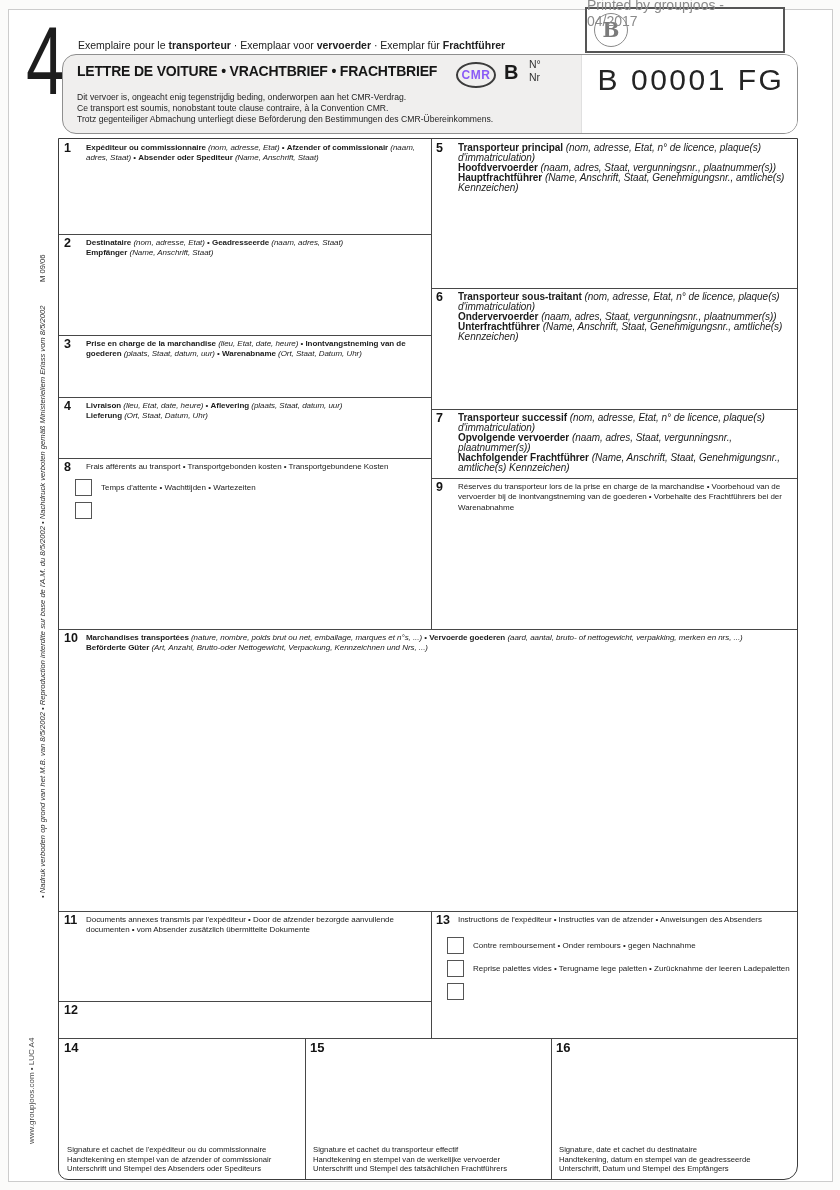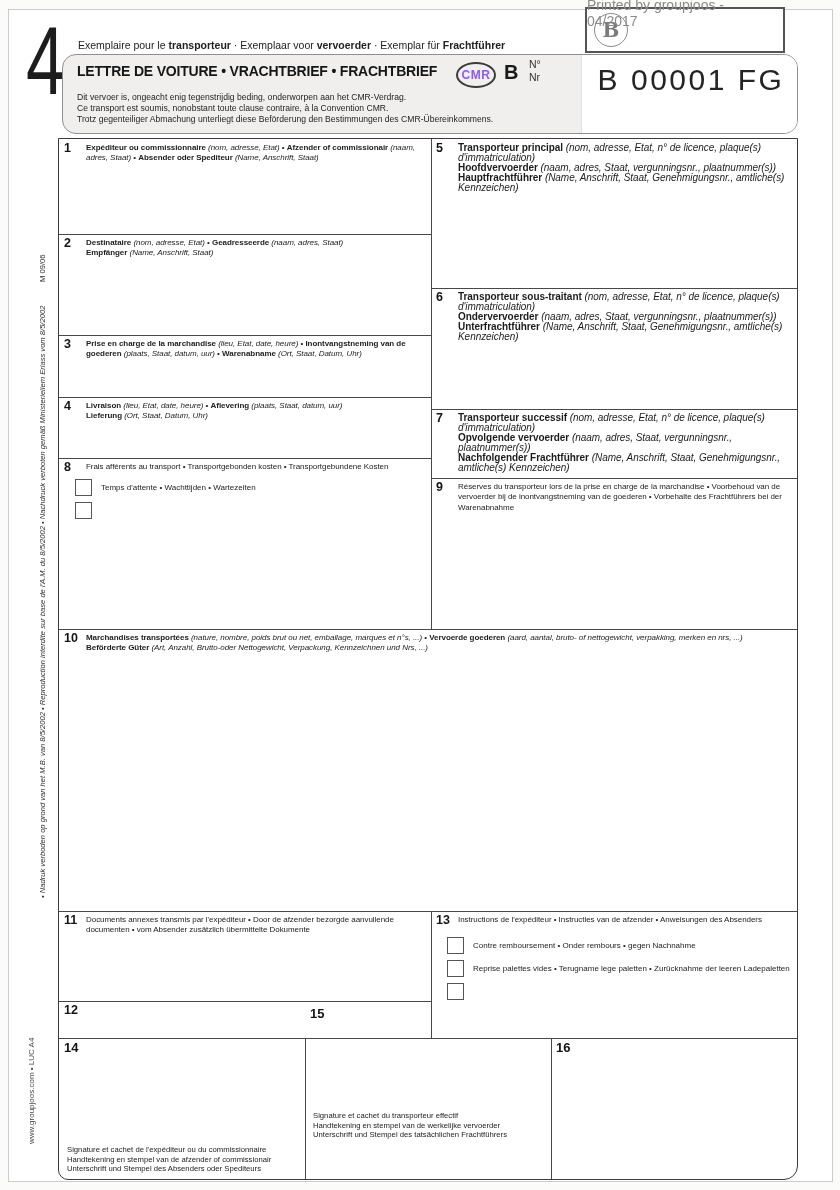--- a/index.html
+++ b/index.html
@@ -270,29 +270,34 @@
     <div class="cell-head">
       <span class="num">14</span>
     </div>
     <div class="caption">
         <div>Signature et cachet de l'expéditeur ou du commissionnaire</div>
         <div>Handtekening en stempel van de afzender of commissionair</div>
         <div>Unterschrift und Stempel des Absenders oder Spediteurs</div>
       </div>
   </div>
 
-  <div class="cell bottom" style="left:246px;top:865px;width:246px;height:141px">
+  <div class="cell bottom" style="left:246px;top:899px;width:246px;height:141px">
     <div class="cell-head">
       <span class="num">15</span>
     </div>
     <div class="caption">
         <div>Signature et cachet du transporteur effectif</div>
         <div>Handtekening en stempel van de werkelijke vervoerder</div>
         <div>Unterschrift und Stempel des tatsächlichen Frachtführers</div>
       </div>
   </div>
 
   <div class="cell bottom" style="left:492px;top:899px;width:246px;height:141px">
     <div class="cell-head">
       <span class="num">16</span>
     </div>
+    <div class="caption">
+        <div>Signature, date et cachet du destinataire</div>
+        <div>Handtekening, datum en stempel van de geadresseerde</div>
+        <div>Unterschrift, Datum und Stempel des Empfängers</div>
+      </div>
   </div>
 </div>
 
 </body></html>

